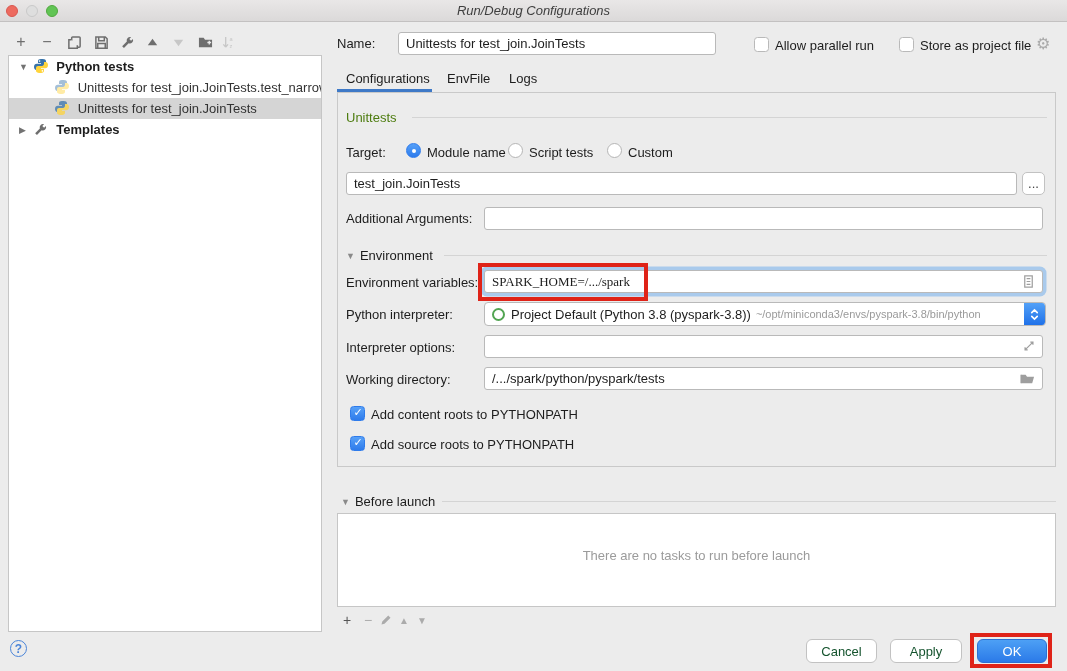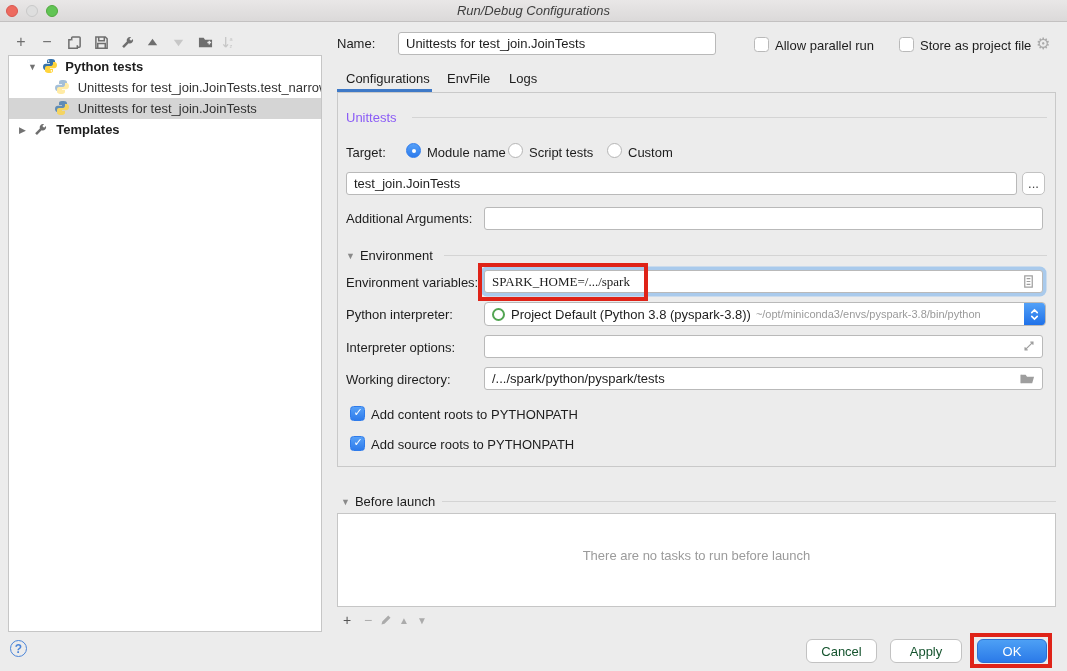--- a/index.html
+++ b/index.html
@@ -44,21 +44,21 @@
   .gear { position:absolute; color:#ABABAB; font-size:16px; line-height:16px; }
 
   
   .tab { position:absolute; top:71px; font-size:13px; color:#1d1d1d; padding-bottom:6px; }
   .tab-underline { position:absolute; left:337px; top:89px; width:95px; height:3px; background:#3E79C7; }
 
   
   .panel { position:absolute; left:337px; top:92px; width:719px; height:375px;
            border:1px solid #C9C9C9; background:#ECECEC; }
   .sect-line { position:absolute; height:1px; background:#D4D4D4; }
-  .sect-gray { color:#8b5cf6; }
+  .sect-gray { color:#4d7c0f; }
   .disclosure { color:#8a8a8a; font-size:9px; margin-right:5px; vertical-align:1px; }
 
   .radio { position:absolute; width:15px; height:15px; border-radius:50%; background:#fff; border:1px solid #B5B5B5; }
   .radio.on { background:linear-gradient(#55A0F8,#2D7BEC); border-color:#2D7BEC; }
   .radio.on:after { content:""; position:absolute; left:4.5px; top:4.5px; width:4px; height:4px;
                     border-radius:50%; background:#fff; }
 
   .mini-btn { position:absolute; background:#fff; border:1px solid #C2C2C2; border-radius:5px;
               display:flex; align-items:center; justify-content:center; color:#444; }
 
@@ -141,21 +141,21 @@
   </div>
   <div class="tb-icon disabled" style="left:219px">
     <svg viewBox="0 0 16 16" fill="none" stroke="currentColor" stroke-width="1.4">
       <path d="M5 2v11M5 13l-2.5-3M5 13l2.5-3"></path>
       <text x="9" y="6.5" font-size="6" fill="currentColor" stroke="none">a</text>
       <text x="9" y="13.5" font-size="6" fill="currentColor" stroke="none">z</text>
     </svg>
   </div>
 
   <div class="tree-panel">
-    <div class="tree-row" style="padding-left:19px">
+    <div class="tree-row" style="padding-left:10px">
       <span class="tw">▼</span>
       <span class="tree-ico">
         <svg viewBox="0 0 16 16" width="16" height="16">
           <path fill="#3873A9" d="M7.9 1C6 1 5 1.9 5 3.2V5h3v.8H3.8C2.2 5.8 1 6.9 1 9c0 1.6.8 2.8 2.3 3H5v-1.7C5 8.9 6.3 8 7.9 8H11c1.2 0 2-.9 2-2V3.2C13 1.9 11.6 1 9.8 1z"></path>
           <circle cx="6.6" cy="3.1" r=".8" fill="#fff"></circle>
           <path fill="#FFD43B" d="M8.1 15c1.9 0 2.9-.9 2.9-2.2V11H8v-.8h4.2c1.6 0 2.8-1.1 2.8-3.2 0-1.6-.8-2.8-2.3-3H11v1.7C11 7.1 9.7 8 8.1 8H5c-1.2 0-2 .9-2 2v2.8C3 14.1 4.4 15 6.2 15z"></path>
           <circle cx="9.4" cy="12.9" r=".8" fill="#fff"></circle>
         </svg>
       </span>
       <span class="tree-label bold">Python tests</span>

